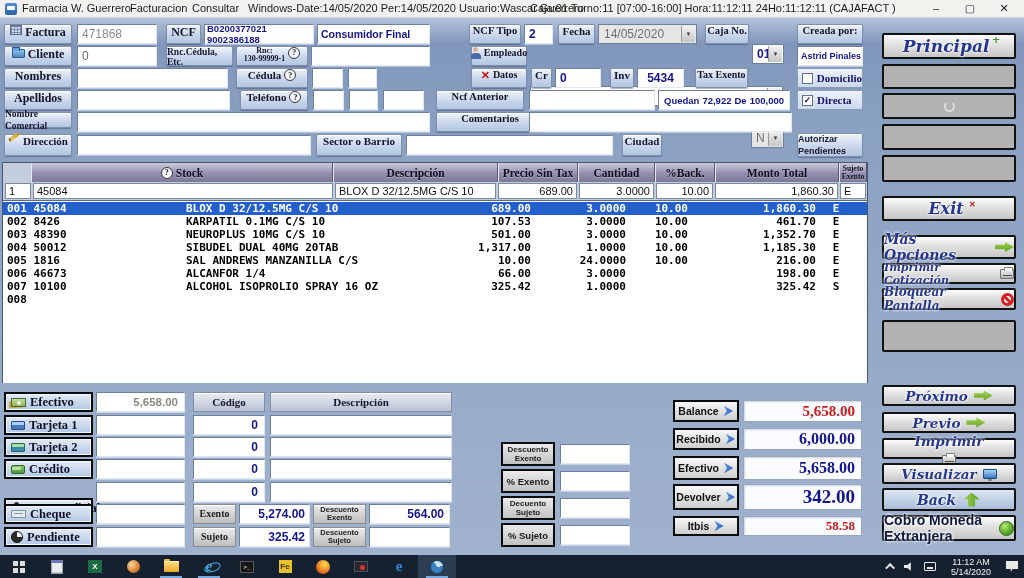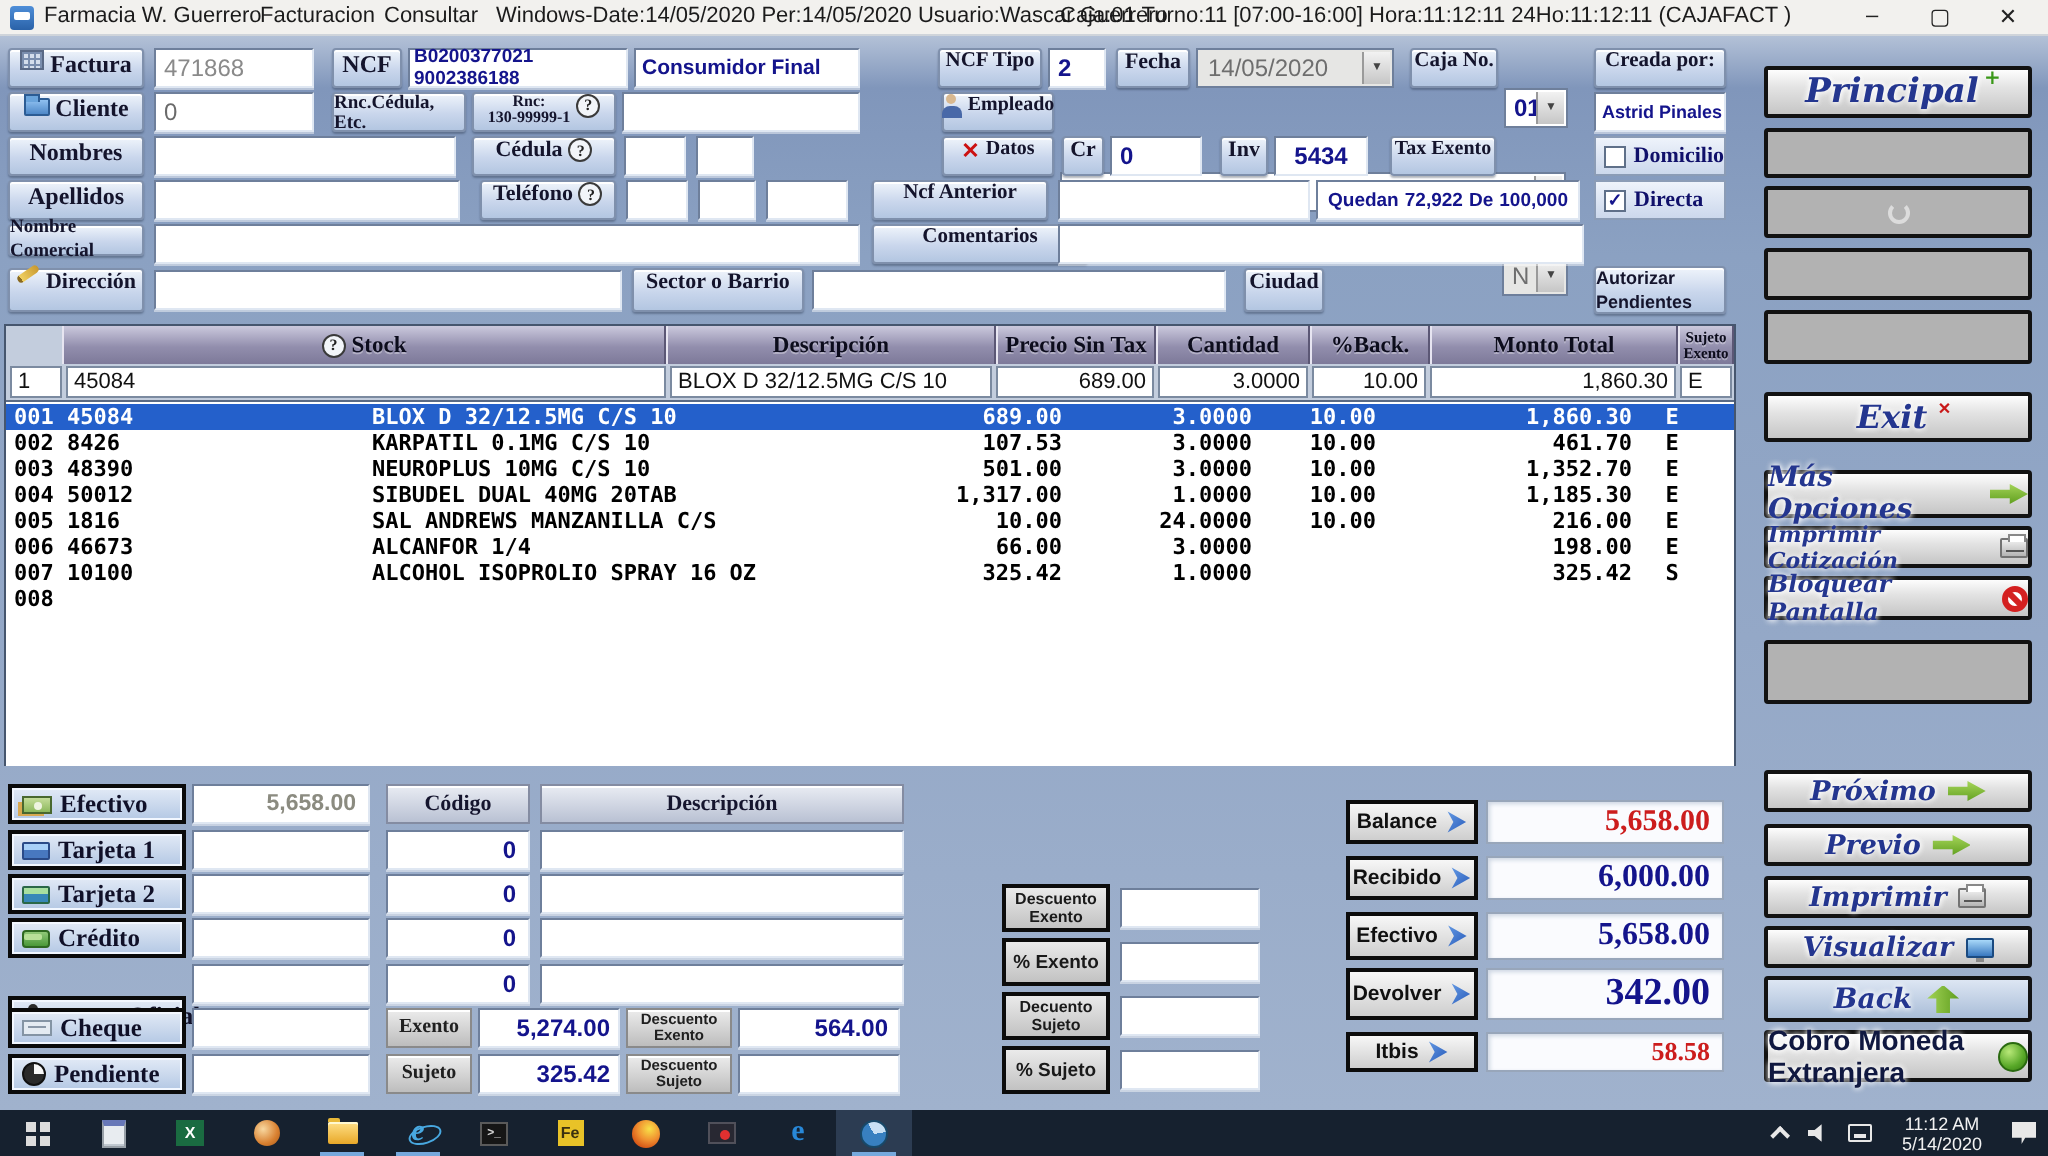--- a/index.html
+++ b/index.html
@@ -609,21 +609,21 @@
         </div>
         <div class="sbtn disabled" style="top: 302px; height: 32px; font-size: 14px;"></div>
         <div class="sbtn" style="top: 367px; height: 21px; font-size: 13.5px;">
           <span>Próximo</span>
           <span class="ic ic-green-arrow-right-icon"></span>
         </div>
         <div class="sbtn" style="top: 394px; height: 21px; font-size: 13.5px;">
           <span>Previo</span>
           <span class="ic ic-green-arrow-right-icon"></span>
         </div>
-        <div class="sbtn" style="top: 420px; height: 21px; font-size: 13.5px;">
+        <div class="sbtn" style="top: 420px; height: 21px; font-size: 13.5px; flex-direction: column;">
           <span>Imprimir</span>
           <span class="ic ic-printer-icon"></span>
         </div>
         <div class="sbtn" style="top: 445px; height: 21px; font-size: 13.5px;">
           <span>Visualizar</span>
           <span class="ic ic-monitor-icon"></span>
         </div>
         <div class="sbtn back" style="top: 470px; height: 23px; font-size: 14px;">
           <span>Back</span>
           <span class="ic ic-green-arrow-up-icon"></span>

